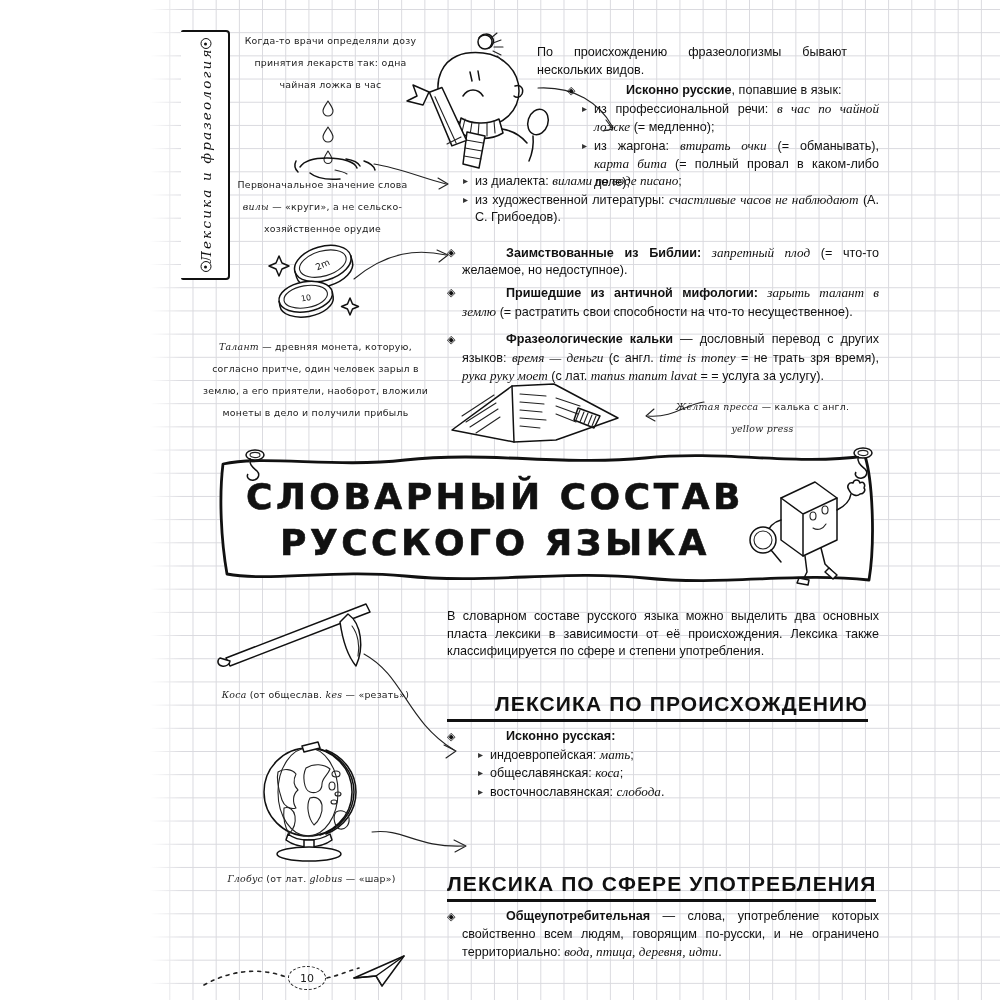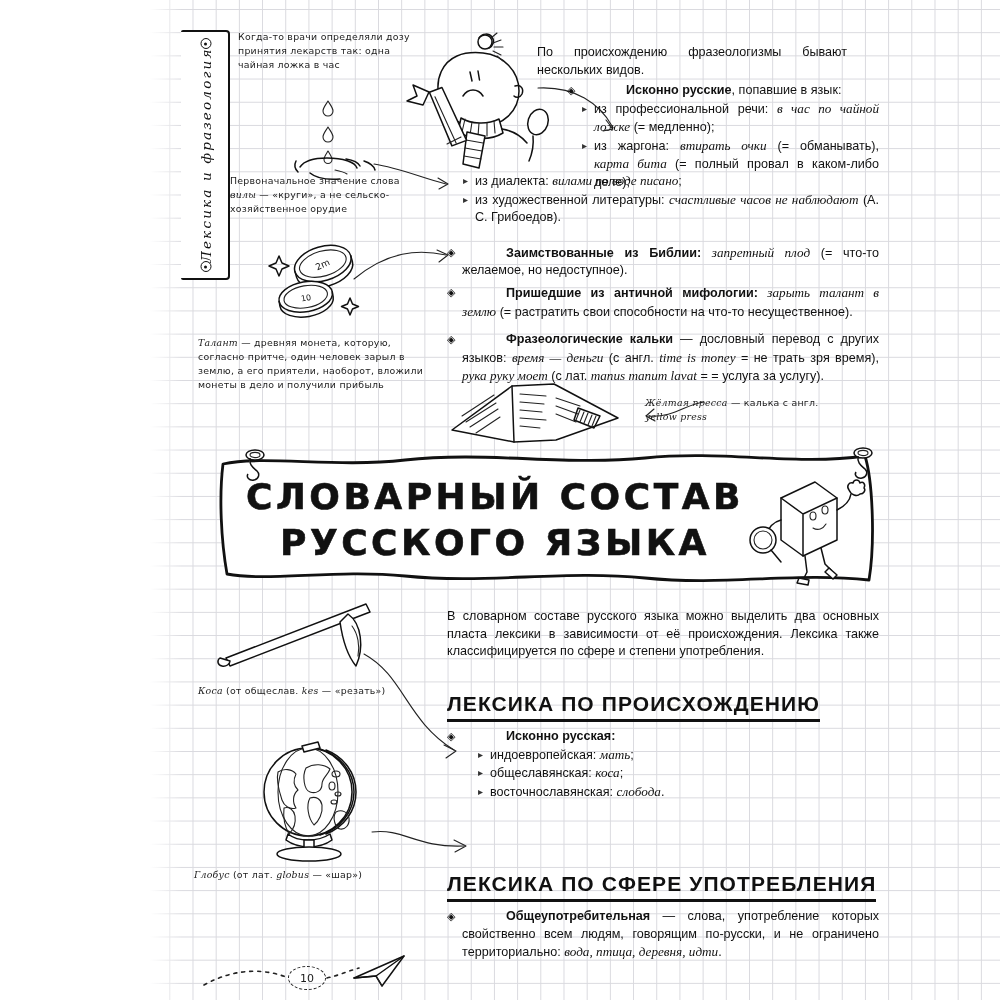--- a/index.html
+++ b/index.html
@@ -68,21 +68,22 @@
     width:3px;height:3px;border-radius:50%;background:#111;
   }
   .tab-dot.top{top:8px;}
   .tab-dot.bottom{bottom:8px;}
 
   
   .note{
     position:absolute;
     font-family:"DejaVu Sans", sans-serif;
     font-size:9.4px;
-    line-height:14px;
+    line-height:22px;
+    text-align:center;
     color:#1b1b1b;
     letter-spacing:.25px;
   }
   .note i{font-family:"DejaVu Serif", serif;font-style:italic;}
 
   
   .bodytext{
     position:absolute;
     font-family:"Liberation Sans", sans-serif;
     font-size:12.6px;
@@ -343,21 +344,21 @@
       <path class="ink" d="M26,82 l10,12"></path>
 
       <path class="ink" d="M60,88 l2,16 l-4,8 M76,80 l4,16 l6,6"></path>
       <path class="ink-fill" d="M54,110 l10,2 l-1,5 l-11,-2 z"></path>
       <path class="ink-fill" d="M84,100 l8,7 l-4,4 l-8,-7 z"></path>
     </svg>
   </div>
 
   <div class="bodytext" style="left:447px;top:608px;width:432px;">В словарном составе русского языка можно выделить два основных пласта лексики в зависимости от её происхождения. Лексика также классифицируется по сфере и степени употребления.</div>
 
-  <div class="section-head" style="left:447px;top:692px;">ЛЕКСИКА  ПО  ПРОИСХОЖДЕНИЮ</div>
+  <div class="section-head" style="left:447px;top:692px;padding-left:48px;">ЛЕКСИКА  ПО  ПРОИСХОЖДЕНИЮ</div>
 
   <div class="bodytext" style="left:447px;top:728px;width:432px;">
     <ul class="lvl1">
       <li>
         <span class="bd">Исконно русская:</span>
         <ul class="lvl2">
           <li>индоевропейская: <i>мать</i>;</li>
           <li>общеславянская: <i>коса</i>;</li>
           <li>восточнославянская: <i>слобода</i>.</li>
         </ul>

